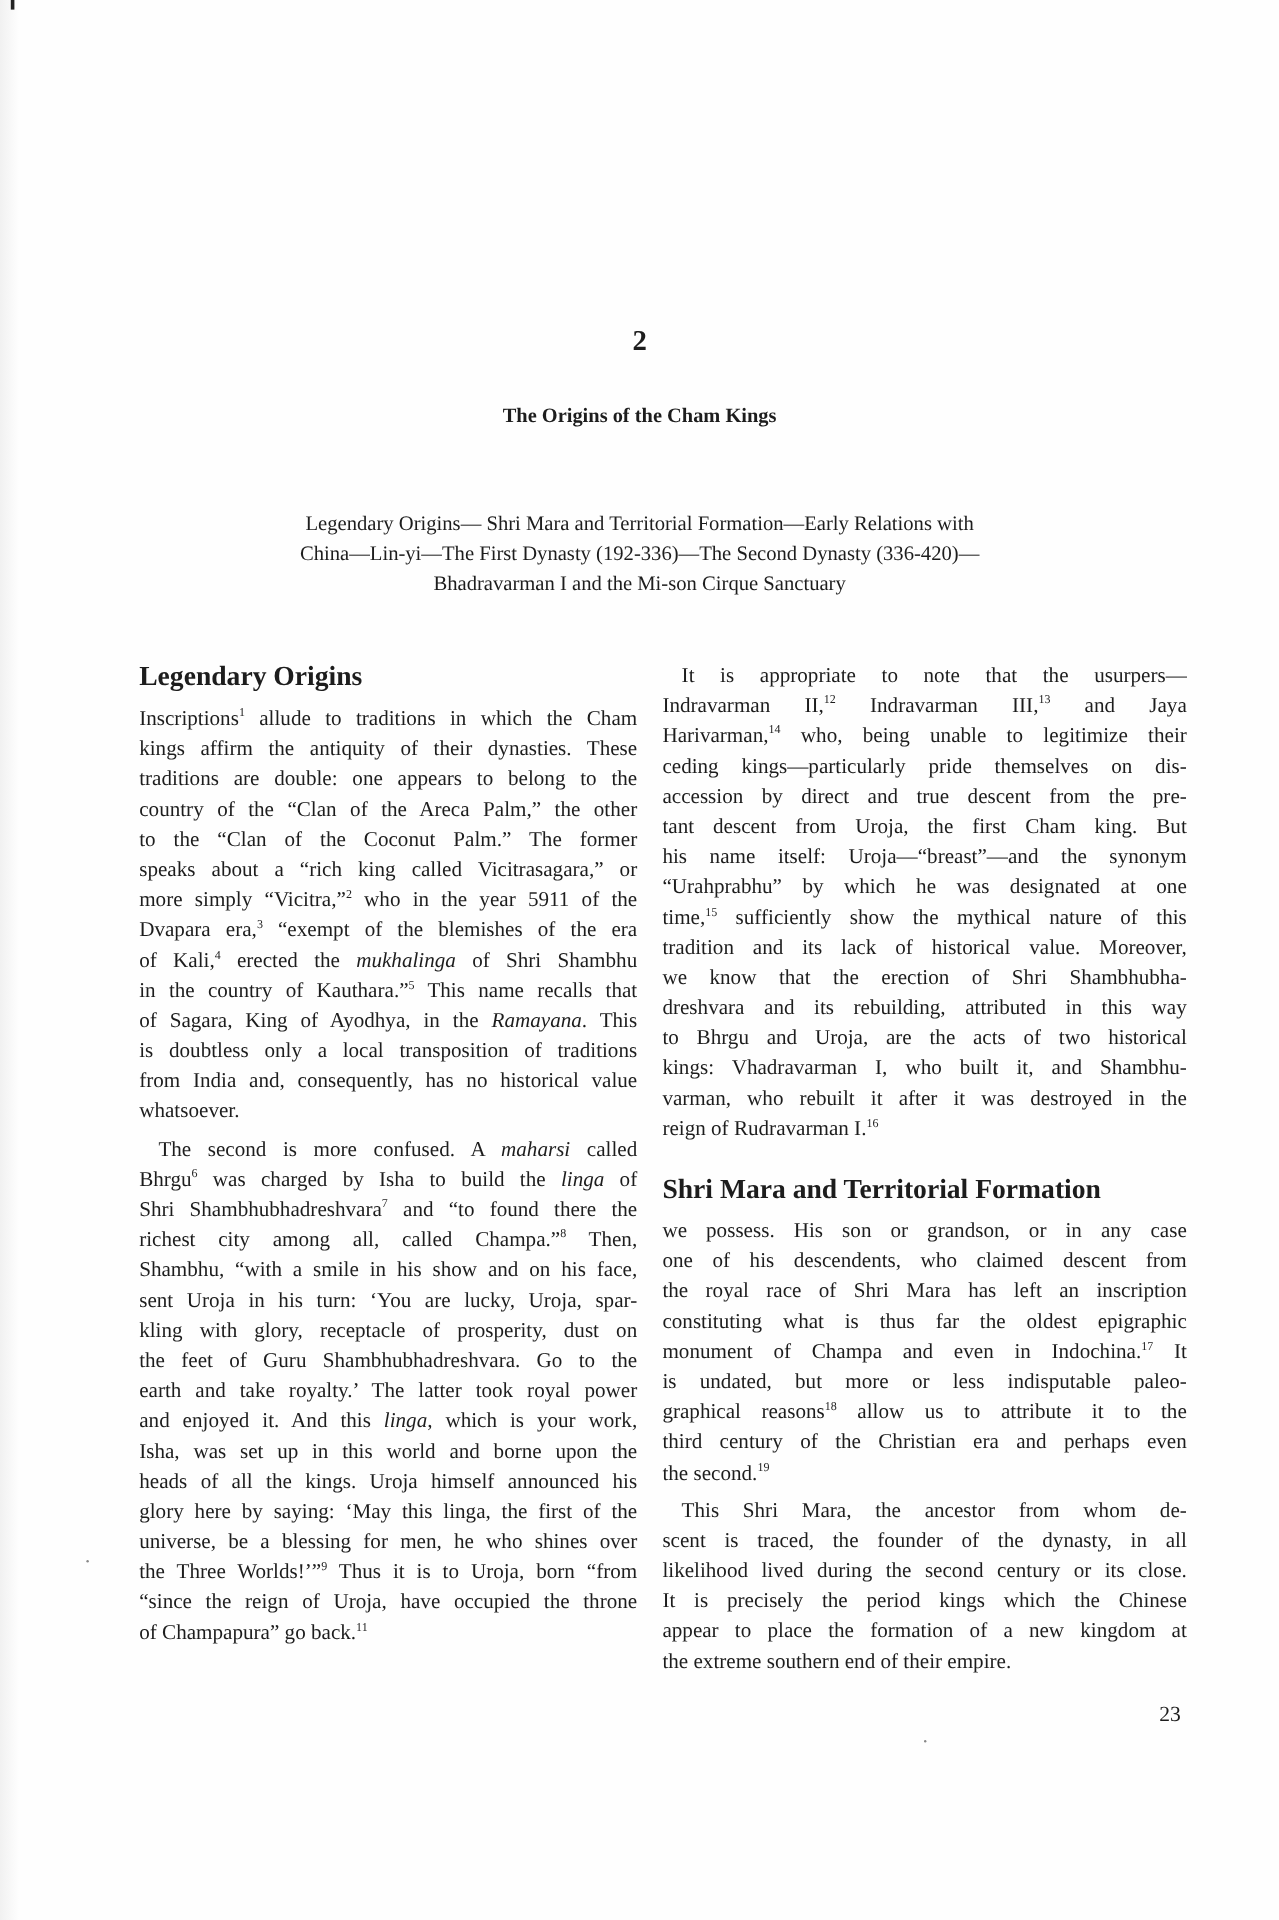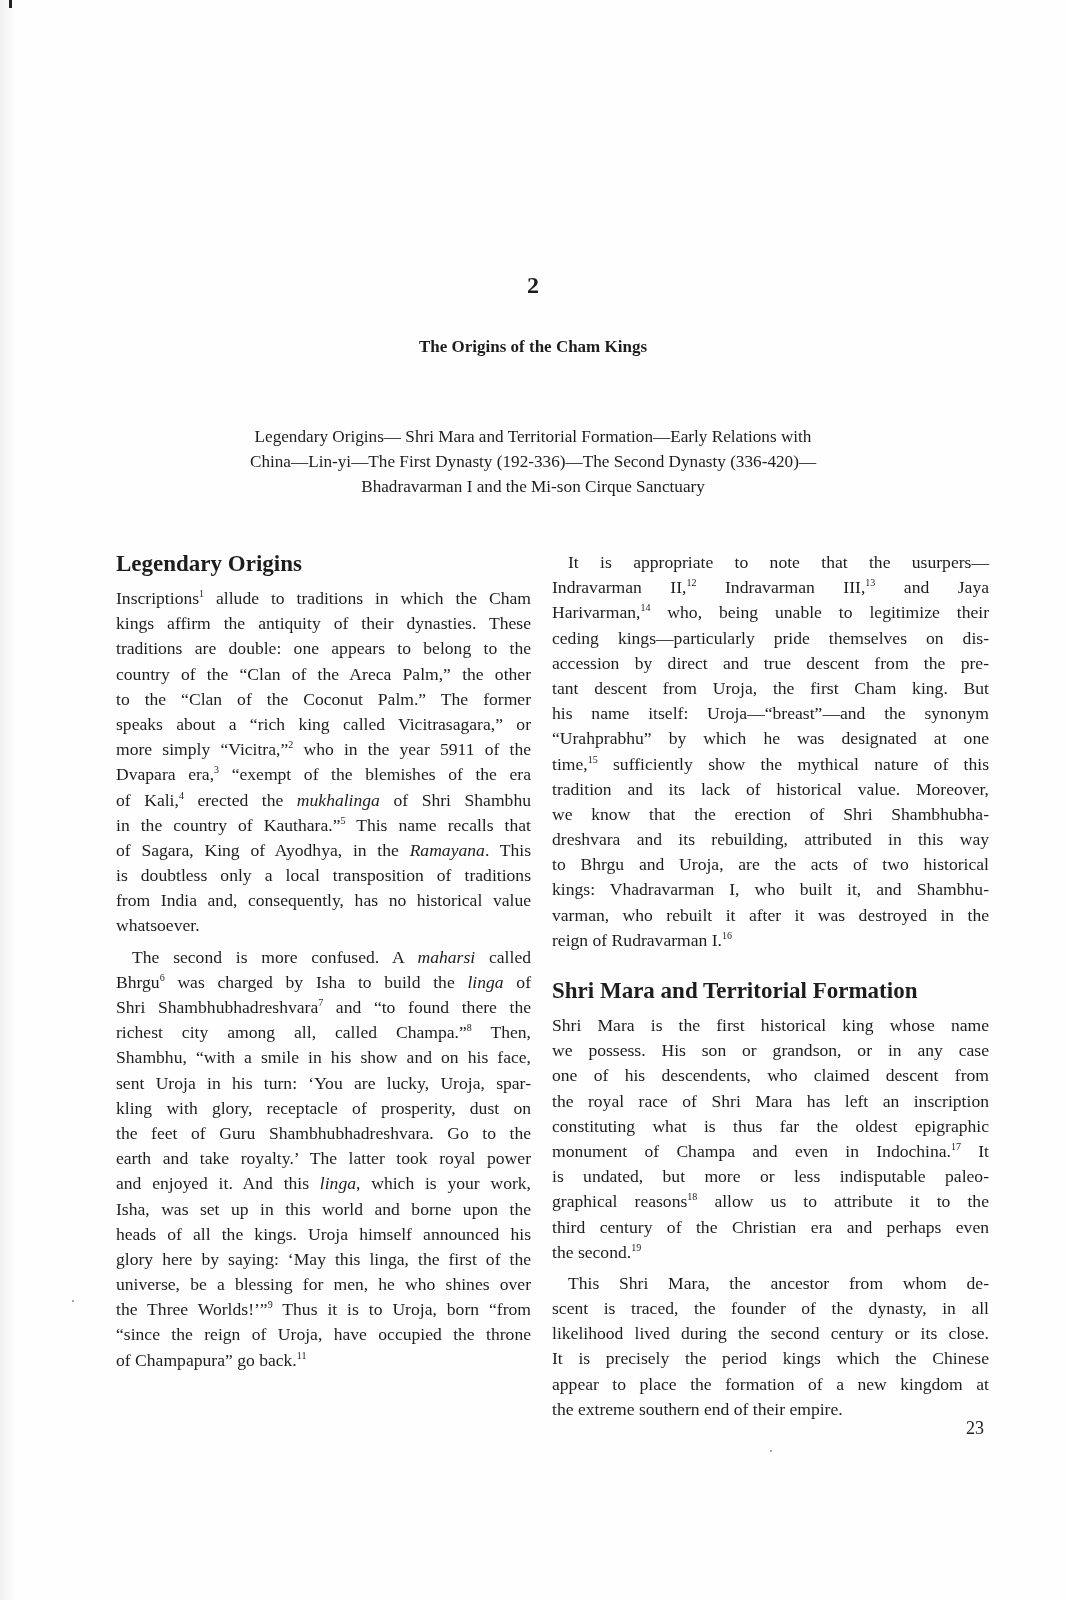--- a/index.html
+++ b/index.html
@@ -101,21 +101,20 @@
       <div class="line">we know that the erection of Shri Shambhubha-</div>
       <div class="line">dreshvara and its rebuilding, attributed in this way</div>
       <div class="line">to Bhrgu and Uroja, are the acts of two historical</div>
       <div class="line">kings: Vhadravarman I, who built it, and Shambhu-</div>
       <div class="line">varman, who rebuilt it after it was destroyed in the</div>
       <div class="line last">reign of Rudravarman I.<sup>16</sup></div>
     </div>
   <div class="sec-gap"></div>
   <div class="heading">Shri Mara and Territorial Formation</div>
   <div>
-      <div class="line">Shri Mara is the first historical king whose name</div>
       <div class="line">we possess. His son or grandson, or in any case</div>
       <div class="line">one of his descendents, who claimed descent from</div>
       <div class="line">the royal race of Shri Mara has left an inscription</div>
       <div class="line">constituting what is thus far the oldest epigraphic</div>
       <div class="line">monument of Champa and even in Indochina.<sup>17</sup> It</div>
       <div class="line">is undated, but more or less indisputable paleo-</div>
       <div class="line">graphical reasons<sup>18</sup> allow us to attribute it to the</div>
       <div class="line">third century of the Christian era and perhaps even</div>
       <div class="line last">the second.<sup>19</sup></div>
     </div>

